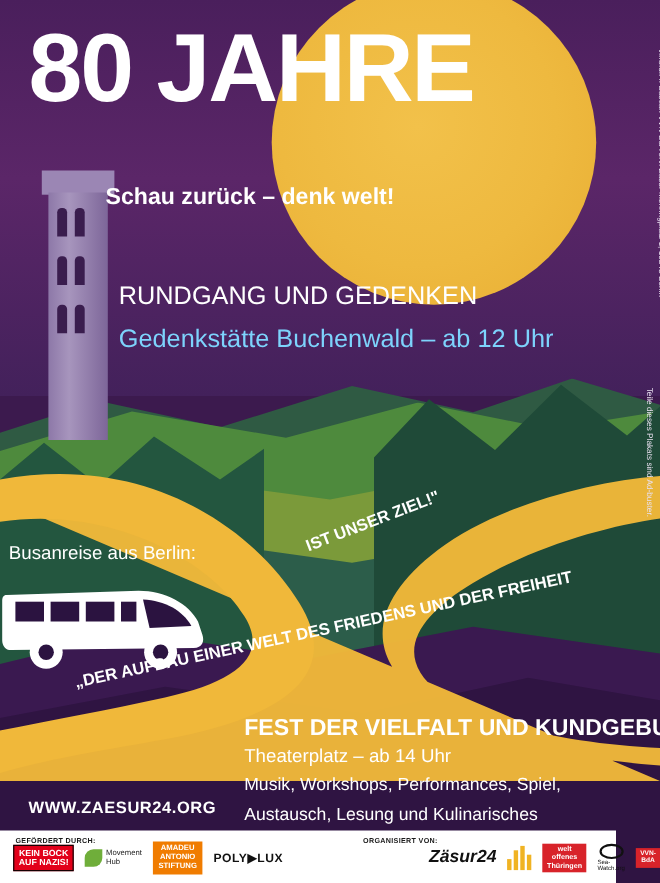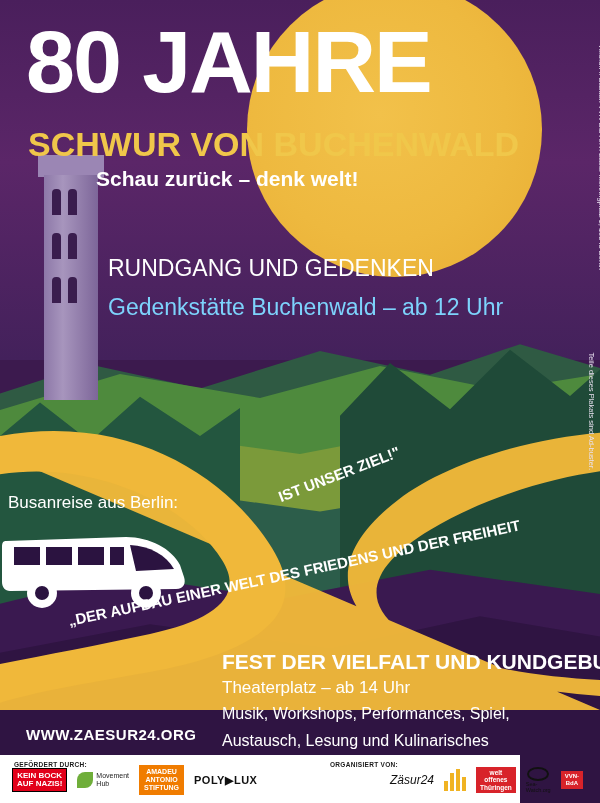--- a/index.html
+++ b/index.html
@@ -170,42 +170,42 @@
     color:#e8e0ef;font-size:7.5px;white-space:nowrap;
   }
   .imprint2{
     position:absolute;right:13px;top:470px;
     transform-origin:right top;
     transform:rotate(90deg) translate(0,-100%);
     color:#e8e0ef;font-size:7.5px;white-space:nowrap;
   }
   
   .footer{
-    position:absolute;left:0;bottom:0;width:520px;height:48px;
+    position:absolute;left:0;bottom:0;width:560px;height:48px;
     background:#ffffff;
   }
   .foot-label{
     position:absolute;color:#1a1a1a;font-size:6.5px;font-weight:bold;letter-spacing:0.3px;
   }
   .logos{
     position:absolute;top:12px;display:flex;align-items:center;gap:10px;
   }
   .logo{height:26px;display:flex;align-items:center;}
   .lg-kbn{
     background:#e2001a;color:#ffffff;font-size:8px;font-weight:bold;
     padding:3px 4px;line-height:1.05;text-align:center;border:1px solid #000;
   }
   .lg-mh{display:flex;align-items:center;gap:3px;color:#222;font-size:7px;line-height:1.1;}
   .mh-leaf{width:16px;height:16px;border-radius:50% 0 50% 0;background:#6fae3a;}
   .lg-aas{
     background:#f07c00;color:#ffffff;font-size:7px;font-weight:bold;
     padding:3px 5px;line-height:1.15;text-align:center;
   }
   .lg-poly{color:#111;font-size:11px;font-weight:bold;letter-spacing:0.5px;}
-  .lg-ze{color:#111;font-size:12px;font-style:italic;font-weight:normal;}
+  .lg-ze{color:#111;font-size:16px;font-style:italic;font-weight:bold;}
   .lg-bars{display:flex;gap:2px;align-items:flex-end;height:22px;}
   .lg-bars i{display:block;width:4px;background:#f0b323;}
   .lg-wot{
     background:#d8232a;color:#fff;font-size:6.5px;font-weight:bold;
     padding:2px 4px;line-height:1.15;text-align:center;
   }
   .lg-sw{display:flex;flex-direction:column;align-items:center;color:#111;font-size:5.5px;}
   .sw-circle{width:18px;height:18px;border-radius:50%;border:2px solid #111;}
   .lg-vvn{
     background:#d8232a;color:#fff;font-size:6px;font-weight:bold;
@@ -243,21 +243,20 @@
     <div class="win" style="left:20px;top:78px;"></div>
     <div class="win" style="left:36px;top:78px;"></div>
     <div class="win" style="left:20px;top:122px;"></div>
     <div class="win" style="left:36px;top:122px;"></div>
   </div>
 
   <div class="title80">
     <span>80</span>
     <span>JAHRE</span>
   </div>
-  <div class="subtitle">SCHWUR VON BUCHENWALD</div>
   <div class="tagline">Schau zurück – denk welt!</div>
 
   <div class="block-rundgang">
     <div class="h">RUNDGANG UND GEDENKEN</div>
     <div class="s">Gedenkstätte Buchenwald – ab 12 Uhr</div>
   </div>
 
   <div class="block-bus">
     <div class="l">Busanreise aus Berlin:</div>
   </div>

